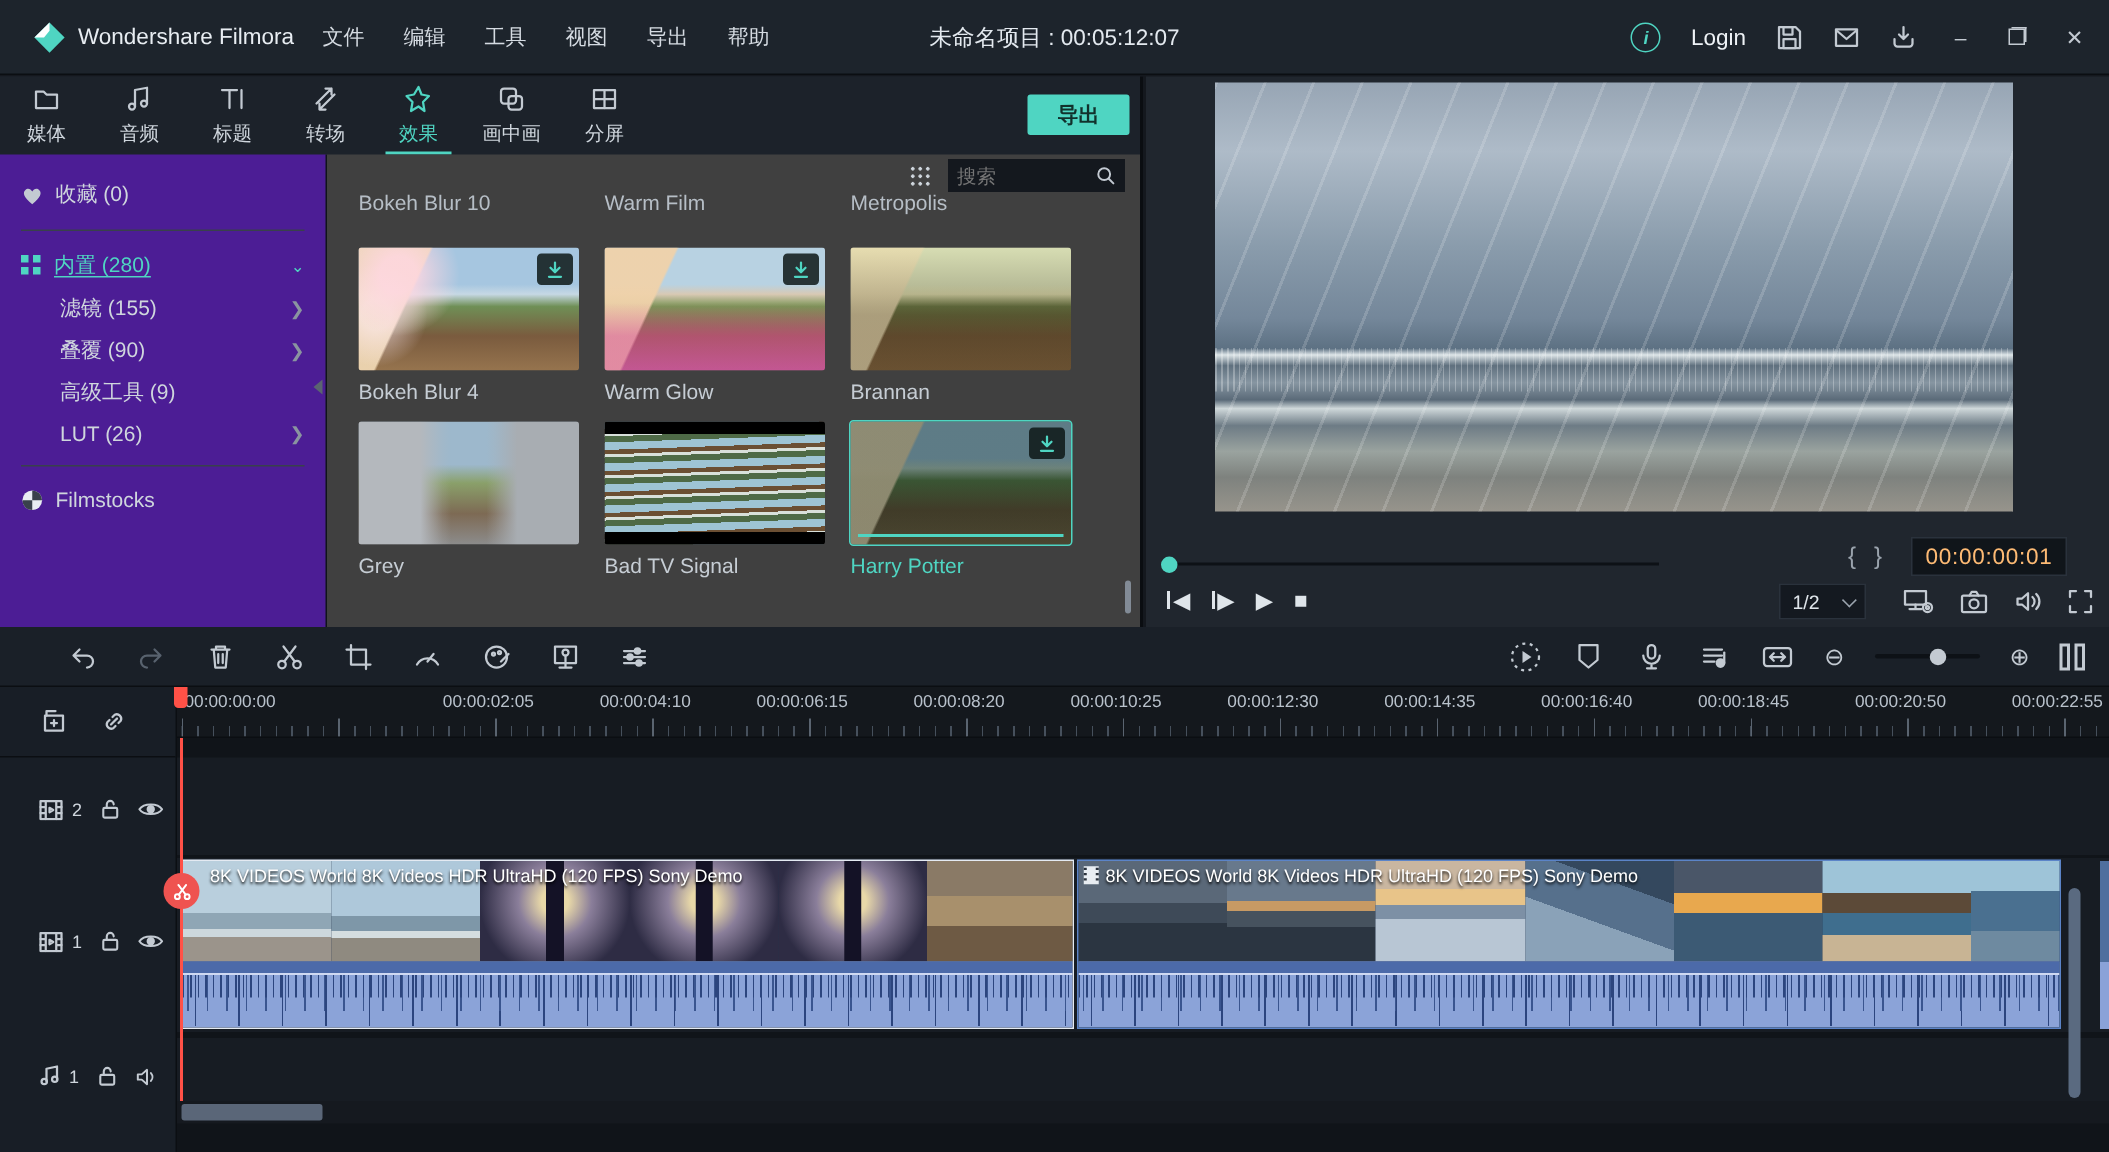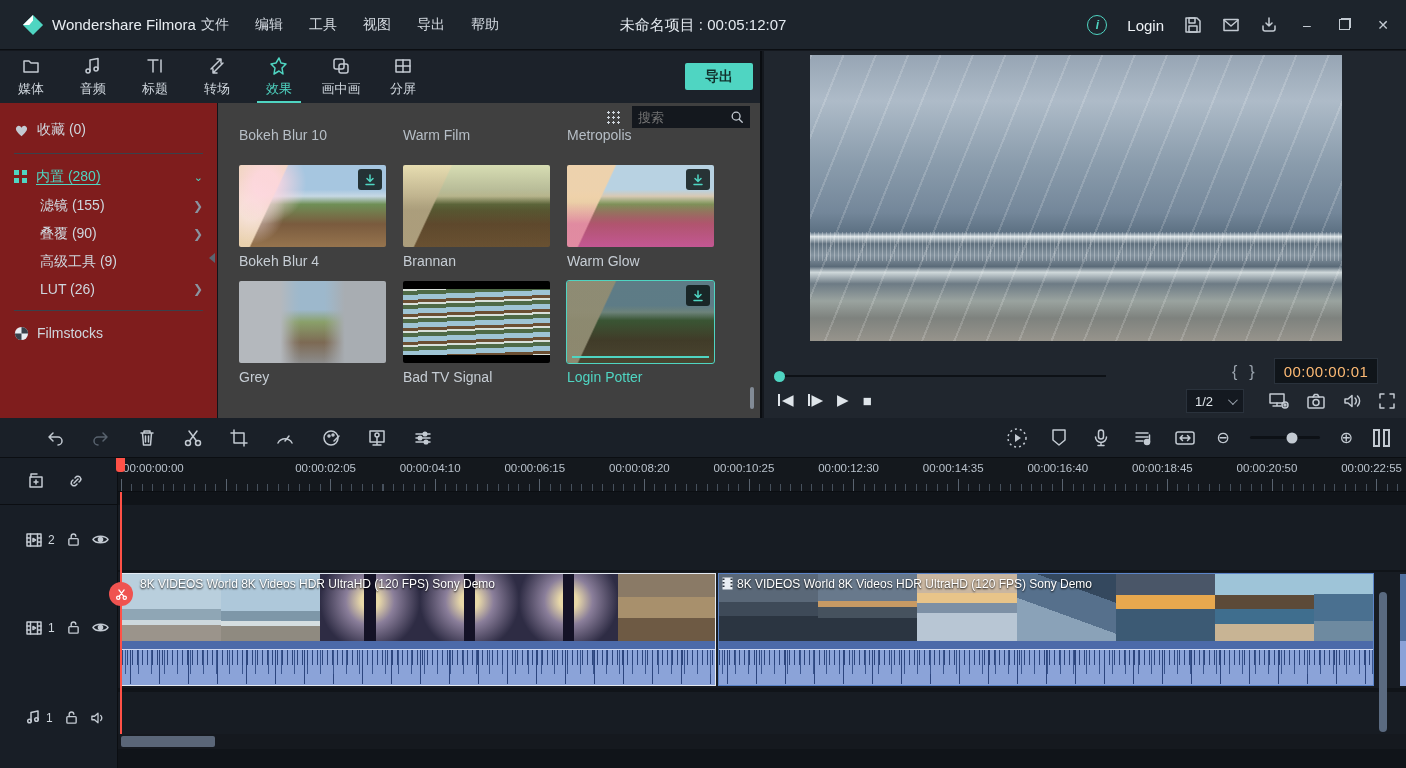--- a/index.html
+++ b/index.html
@@ -4,21 +4,21 @@
 <style>
   * { margin:0; padding:0; box-sizing:border-box; }
   html,body { width:1406px; height:768px; overflow:hidden; background:#05070a;
     font-family:"Liberation Sans","DejaVu Sans",sans-serif; color:#c9d1d9; }
   .app { position:relative; width:1406px; height:768px; background:#14181e; }
 
   
   .titlebar { position:absolute; left:0; top:0; width:1406px; height:50px;
     background:#1d242c; display:flex; align-items:center; border-bottom:1px solid #0b0e12; }
   .logo { width:22px; height:22px; margin:0 8px 0 22px; }
-  .appname { font-size:15px; color:#e8edf2; margin-right:5px; white-space:nowrap; }
+  .appname { font-size:15px; color:#e8edf2; margin-right:19px; white-space:nowrap; }
   .menus { display:flex; gap:26px; font-size:14px; color:#d5dbe2; }
   .menus span { cursor:default; }
   .proj-title { position:absolute; left:50%; transform:translateX(-50%); top:0; height:50px;
     display:flex; align-items:center; font-size:15px; color:#e3e9ef; }
   .tb-right { position:absolute; right:14px; top:0; height:50px; display:flex; align-items:center; gap:20px; }
   .info-ic { width:20px; height:20px; border:1.5px solid #4fd5c2; border-radius:50%;
     color:#4fd5c2; font-size:12px; display:flex; align-items:center; justify-content:center; font-style:italic; font-weight:bold;}
   .login { color:#eef2f6; font-size:15px; }
   .winbtn { color:#c3cad2; font-size:14px; width:18px; text-align:center; }
   .restore-glyph { position:relative; width:12px; height:12px; display:inline-block; }
@@ -31,21 +31,21 @@
   .tab { width:62px; height:52px; display:flex; flex-direction:column; align-items:center; justify-content:center; gap:4px;
     font-size:13px; color:#cfd6dd; position:relative; }
   .tab svg { width:20px; height:20px; }
   .tab.active { color:#4fd5c2; }
   .tab.active svg { stroke:#4fd5c2; }
   .tab.active::after { content:""; position:absolute; bottom:0; left:9px; right:9px; height:2px; background:#4fd5c2; }
   .export-btn { position:absolute; right:7px; top:12px; width:68px; height:27px; background:#4fd5c2; color:#11312c;
     font-size:14px; font-weight:bold; border:none; border-radius:2px; display:flex; align-items:center; justify-content:center; }
 
   .asset-body { position:absolute; top:52px; left:0; right:0; bottom:0; display:flex; }
-  .sidebar { width:218px; background:#7f1d1d; border-right:1px solid #10141a; position:relative; padding-top:12px; font-size:14px; }
+  .sidebar { width:218px; background:#4c1d95; border-right:1px solid #10141a; position:relative; padding-top:12px; font-size:14px; }
   .side-row { display:flex; align-items:center; gap:8px; padding:6px 14px; color:#cfd6dd; }
   .side-div { height:1px; background:#39414b; margin:8px 14px; }
   .side-builtin { color:#4fd5c2; }
   .side-builtin .lbl { text-decoration:underline; text-underline-offset:3px; }
   .side-sub { padding:5px 14px 5px 40px; display:flex; align-items:center; justify-content:space-between; color:#cfd6dd; }
   .chev { color:#8a94a0; font-size:12px; }
   .chev-down { color:#4fd5c2; font-size:11px; margin-left:auto; }
   .collapse-arrow { position:absolute; right:2px; top:150px; width:0; height:0;
     border-top:5px solid transparent; border-bottom:5px solid transparent; border-right:6px solid #5a6470; }
 
@@ -351,50 +351,50 @@
             <div class="fx-thumb art-bokeh">
               <span class="dl-badge">
                 <svg class="ic teal" width="12" height="12" viewBox="0 0 12 12">
                     <path d="M6 1 v6 M3 4.5 L6 7.5 L9 4.5 M2 10.5 h8"></path>
                   </svg>
               </span>
             </div>
             <div class="fx-name">Bokeh Blur 4</div>
           </div>
           <div class="fx-card">
-            <div class="fx-thumb art-brannan"></div>
-            <div class="fx-name">Brannan</div>
-          </div>
-          <div class="fx-card">
             <div class="fx-thumb art-warm">
               <span class="dl-badge">
                 <svg class="ic teal" width="12" height="12" viewBox="0 0 12 12">
                     <path d="M6 1 v6 M3 4.5 L6 7.5 L9 4.5 M2 10.5 h8"></path>
                   </svg>
               </span>
             </div>
             <div class="fx-name">Warm Glow</div>
           </div>
           <div class="fx-card">
+            <div class="fx-thumb art-brannan"></div>
+            <div class="fx-name">Brannan</div>
+          </div>
+          <div class="fx-card">
             <div class="fx-thumb art-grey"></div>
             <div class="fx-name">Grey</div>
           </div>
           <div class="fx-card">
             <div class="fx-thumb art-badtv"></div>
             <div class="fx-name">Bad TV Signal</div>
           </div>
           <div class="fx-card selected">
             <div class="fx-thumb art-harry">
               <span class="dl-badge">
                 <svg class="ic teal" width="12" height="12" viewBox="0 0 12 12">
                     <path d="M6 1 v6 M3 4.5 L6 7.5 L9 4.5 M2 10.5 h8"></path>
                   </svg>
               </span>
             </div>
-            <div class="fx-name">Login Potter</div>
+            <div class="fx-name">Harry Potter</div>
           </div>
         </div>
         <div class="fx-scroll"></div>
       </div>
     </div>
   </section>
 
   <section class="preview">
     <div class="video-art"></div>
     <div class="pv-slider">

